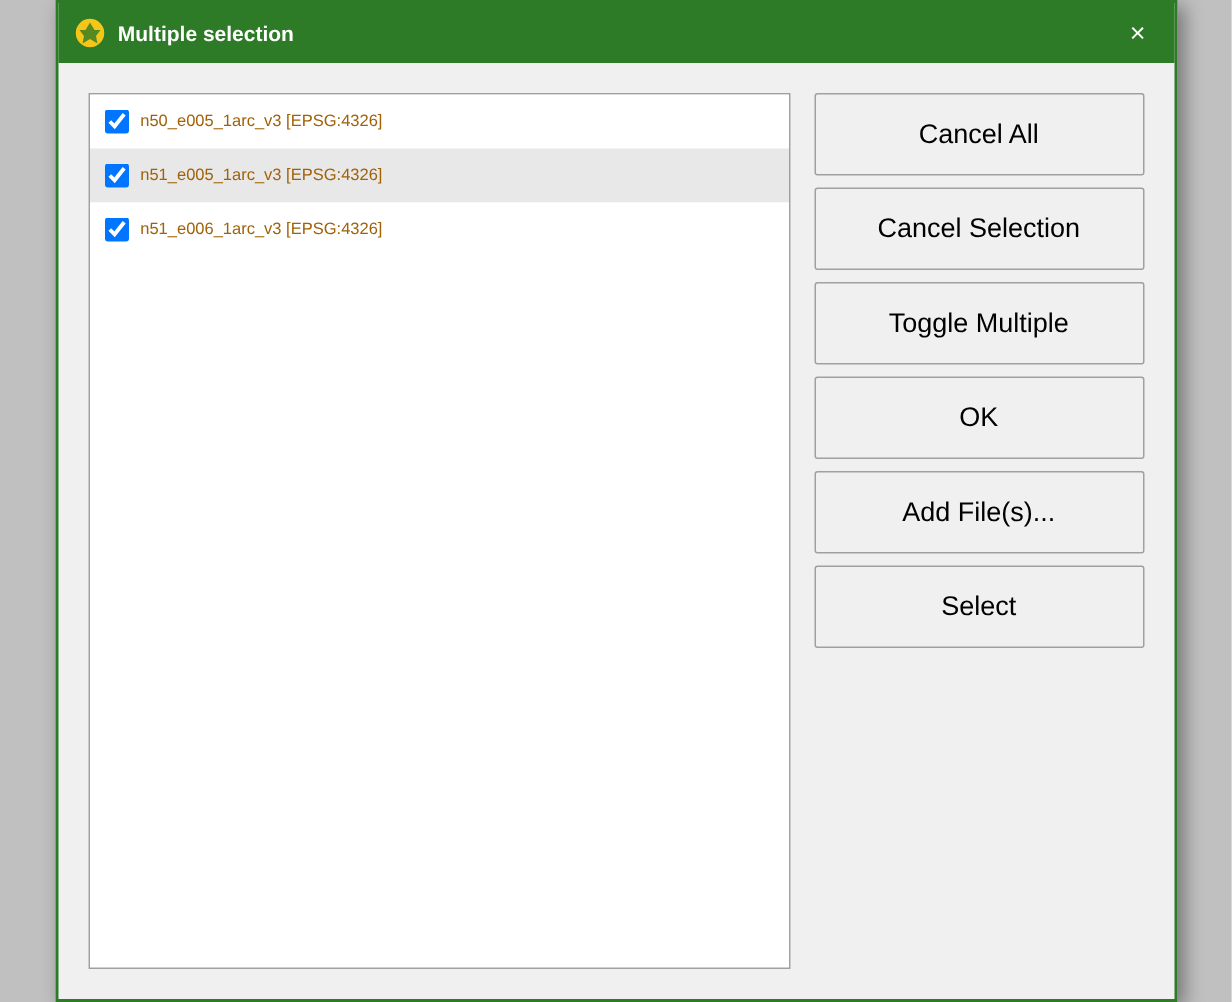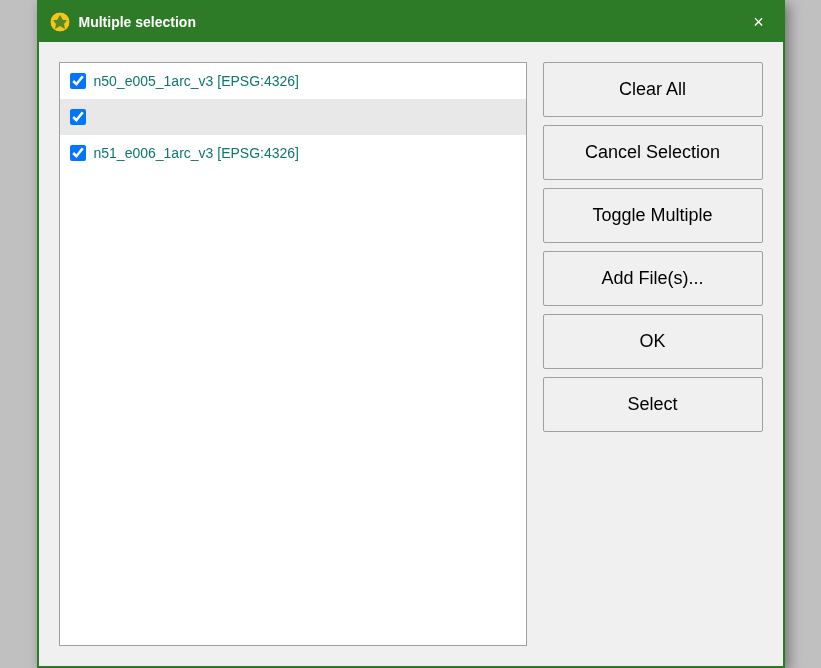--- a/index.html
+++ b/index.html
@@ -101,22 +101,22 @@
     }
 
     .list-item input[type="checkbox"] {
       width: 16px;
       height: 16px;
       cursor: pointer;
       flex-shrink: 0;
     }
 
     .list-item-label {
-      font-size: 14px;
-      color: #0f766e;
+      font-size: 11px;
+      color: #a16207;
     }
 
     .buttons-panel {
       display: flex;
       flex-direction: column;
       gap: 8px;
       width: 220px;
       flex-shrink: 0;
     }
 
@@ -153,29 +153,30 @@
   <div class="dialog-content">
 
     <div class="list-panel">
 
     <div class="list-item">
           <input type="checkbox" checked="" style="">
           <span class="list-item-label">n50_e005_1arc_v3 [EPSG:4326]</span>
         </div>
         <div class="list-item">
           <input type="checkbox" checked="" style="">
+          <span class="list-item-label">n51_e005_1arc_v3 [EPSG:4326]</span>
         </div>
         <div class="list-item">
           <input type="checkbox" checked="" style="">
           <span class="list-item-label">n51_e006_1arc_v3 [EPSG:4326]</span>
         </div>
       </div>
 
     <div class="buttons-panel">
-      <button class="action-btn">Clear All</button>
+      <button class="action-btn">Cancel All</button>
       <button class="action-btn">Cancel Selection</button>
       <button class="action-btn">Toggle Multiple</button>
+      <button class="action-btn">OK</button>
       <button class="action-btn">Add File(s)...</button>
-      <button class="action-btn">OK</button>
       <button class="action-btn">Select</button>
     </div>
   </div>
 </div>
 
 </body></html>

